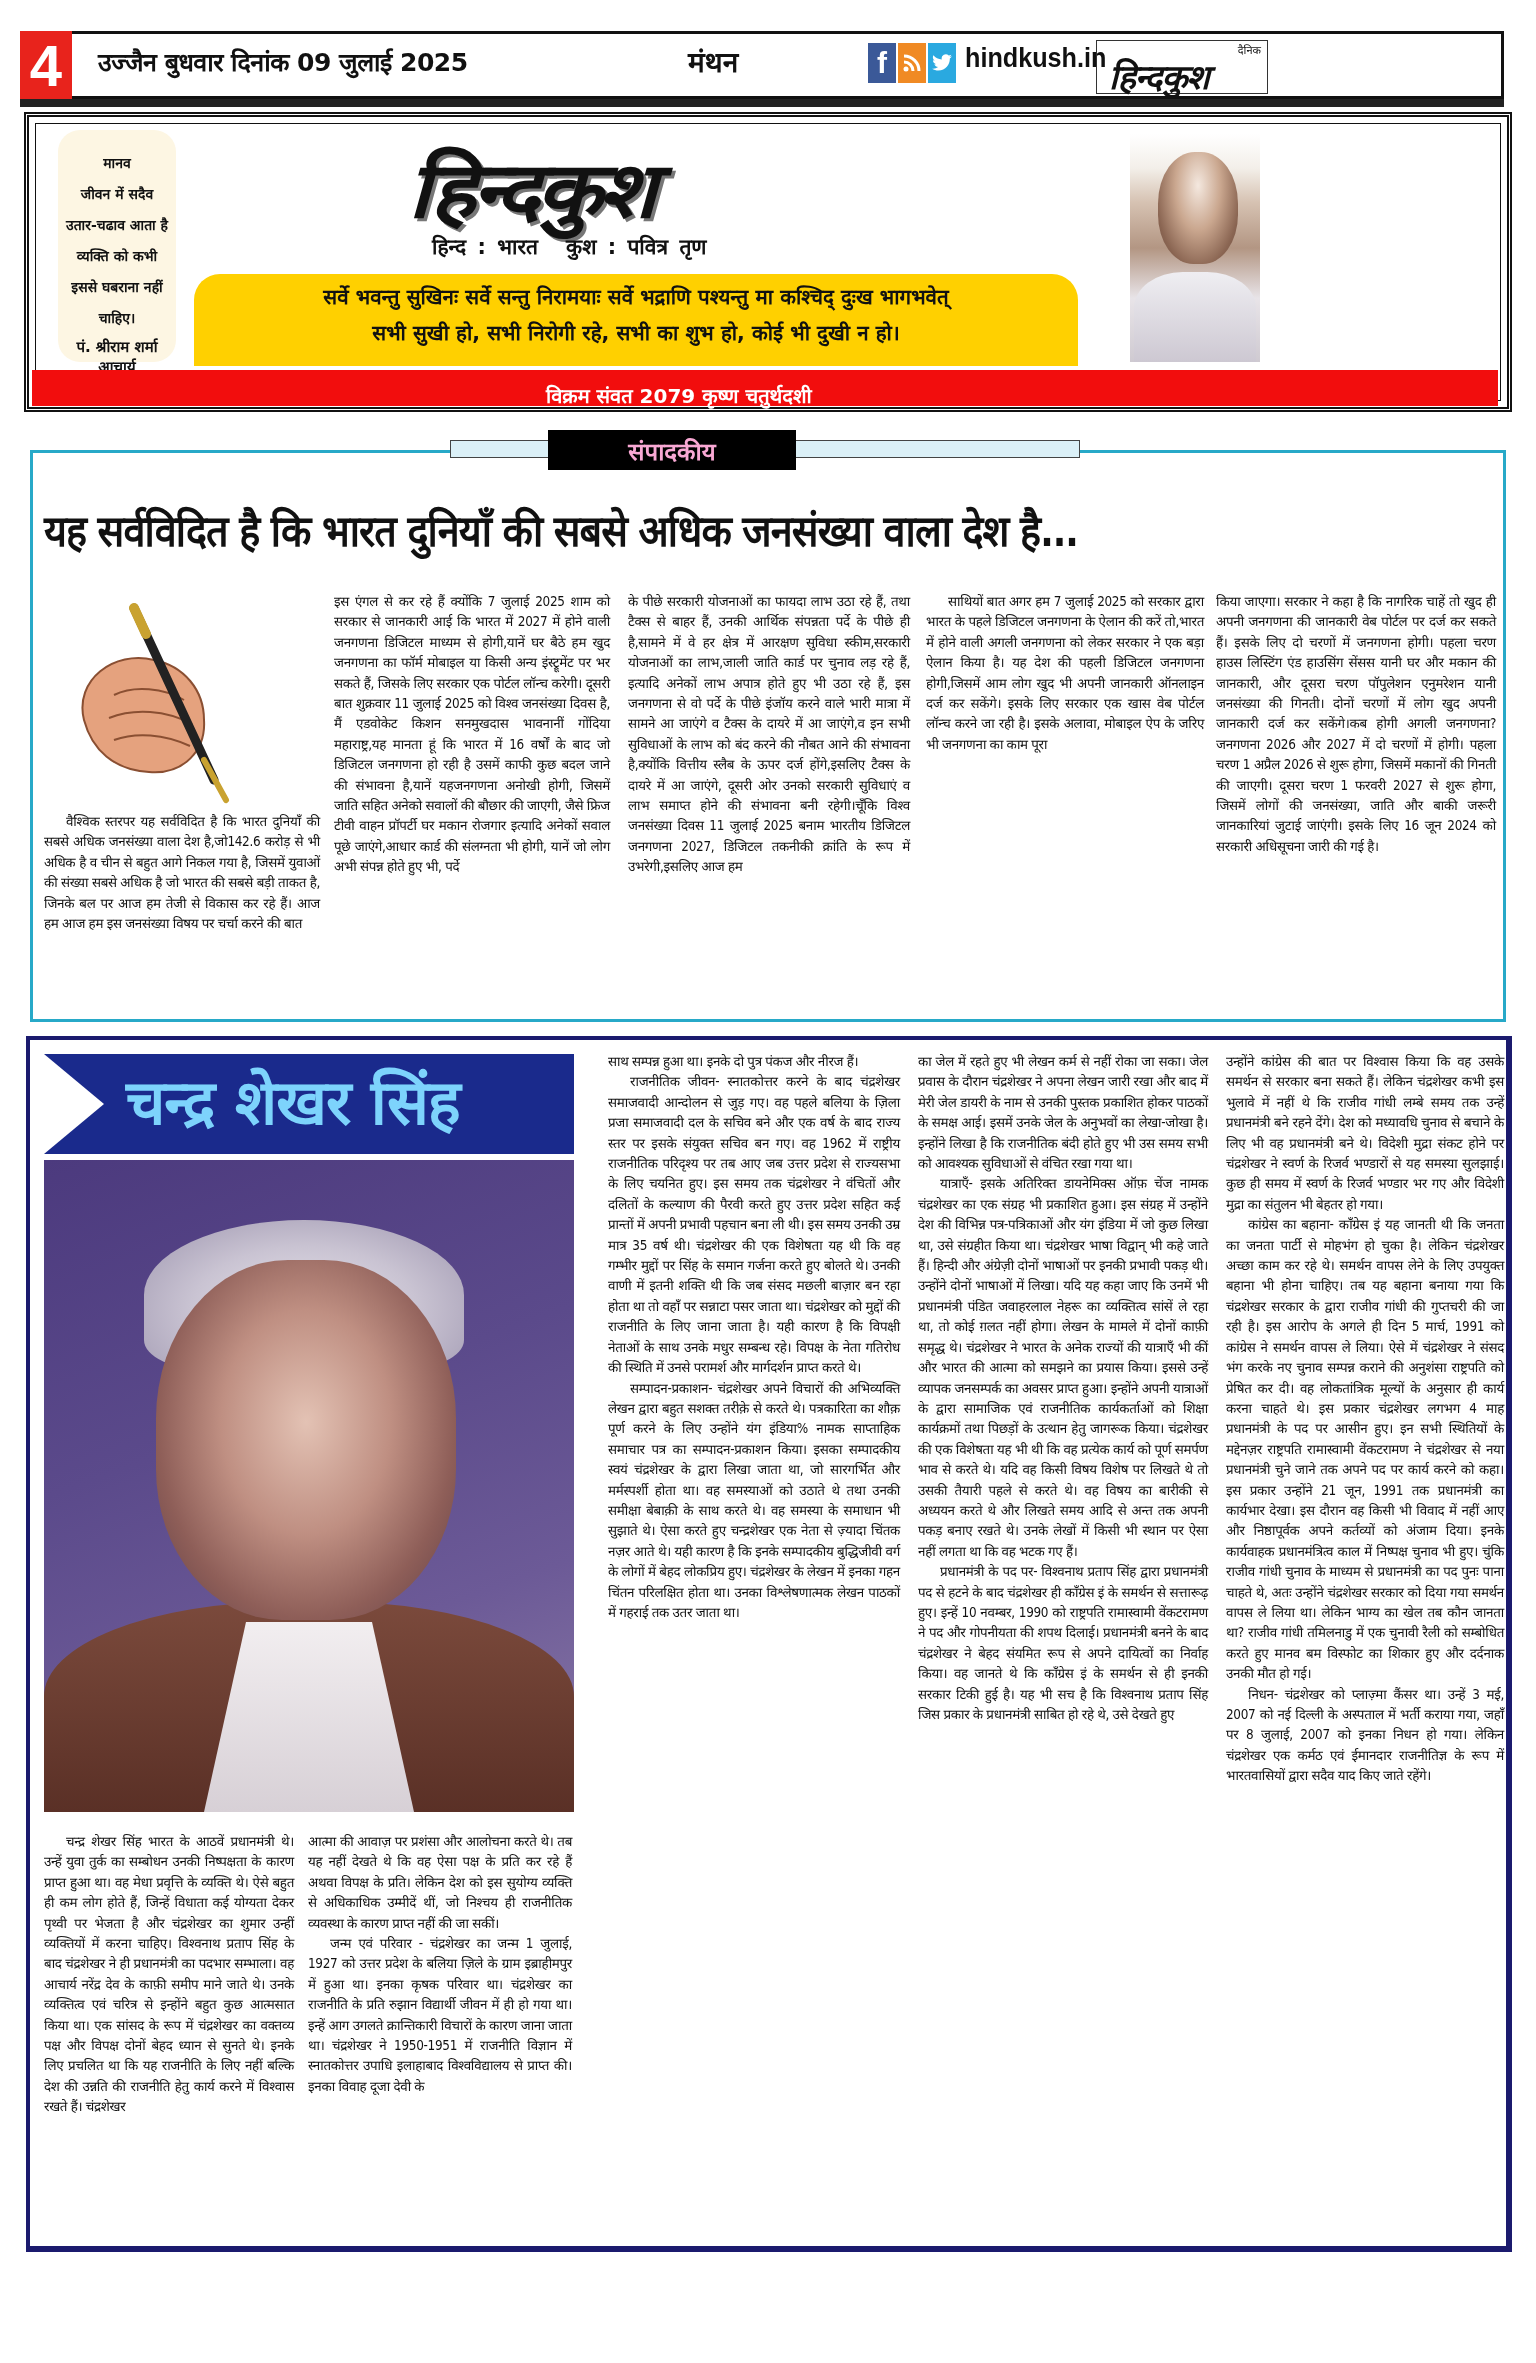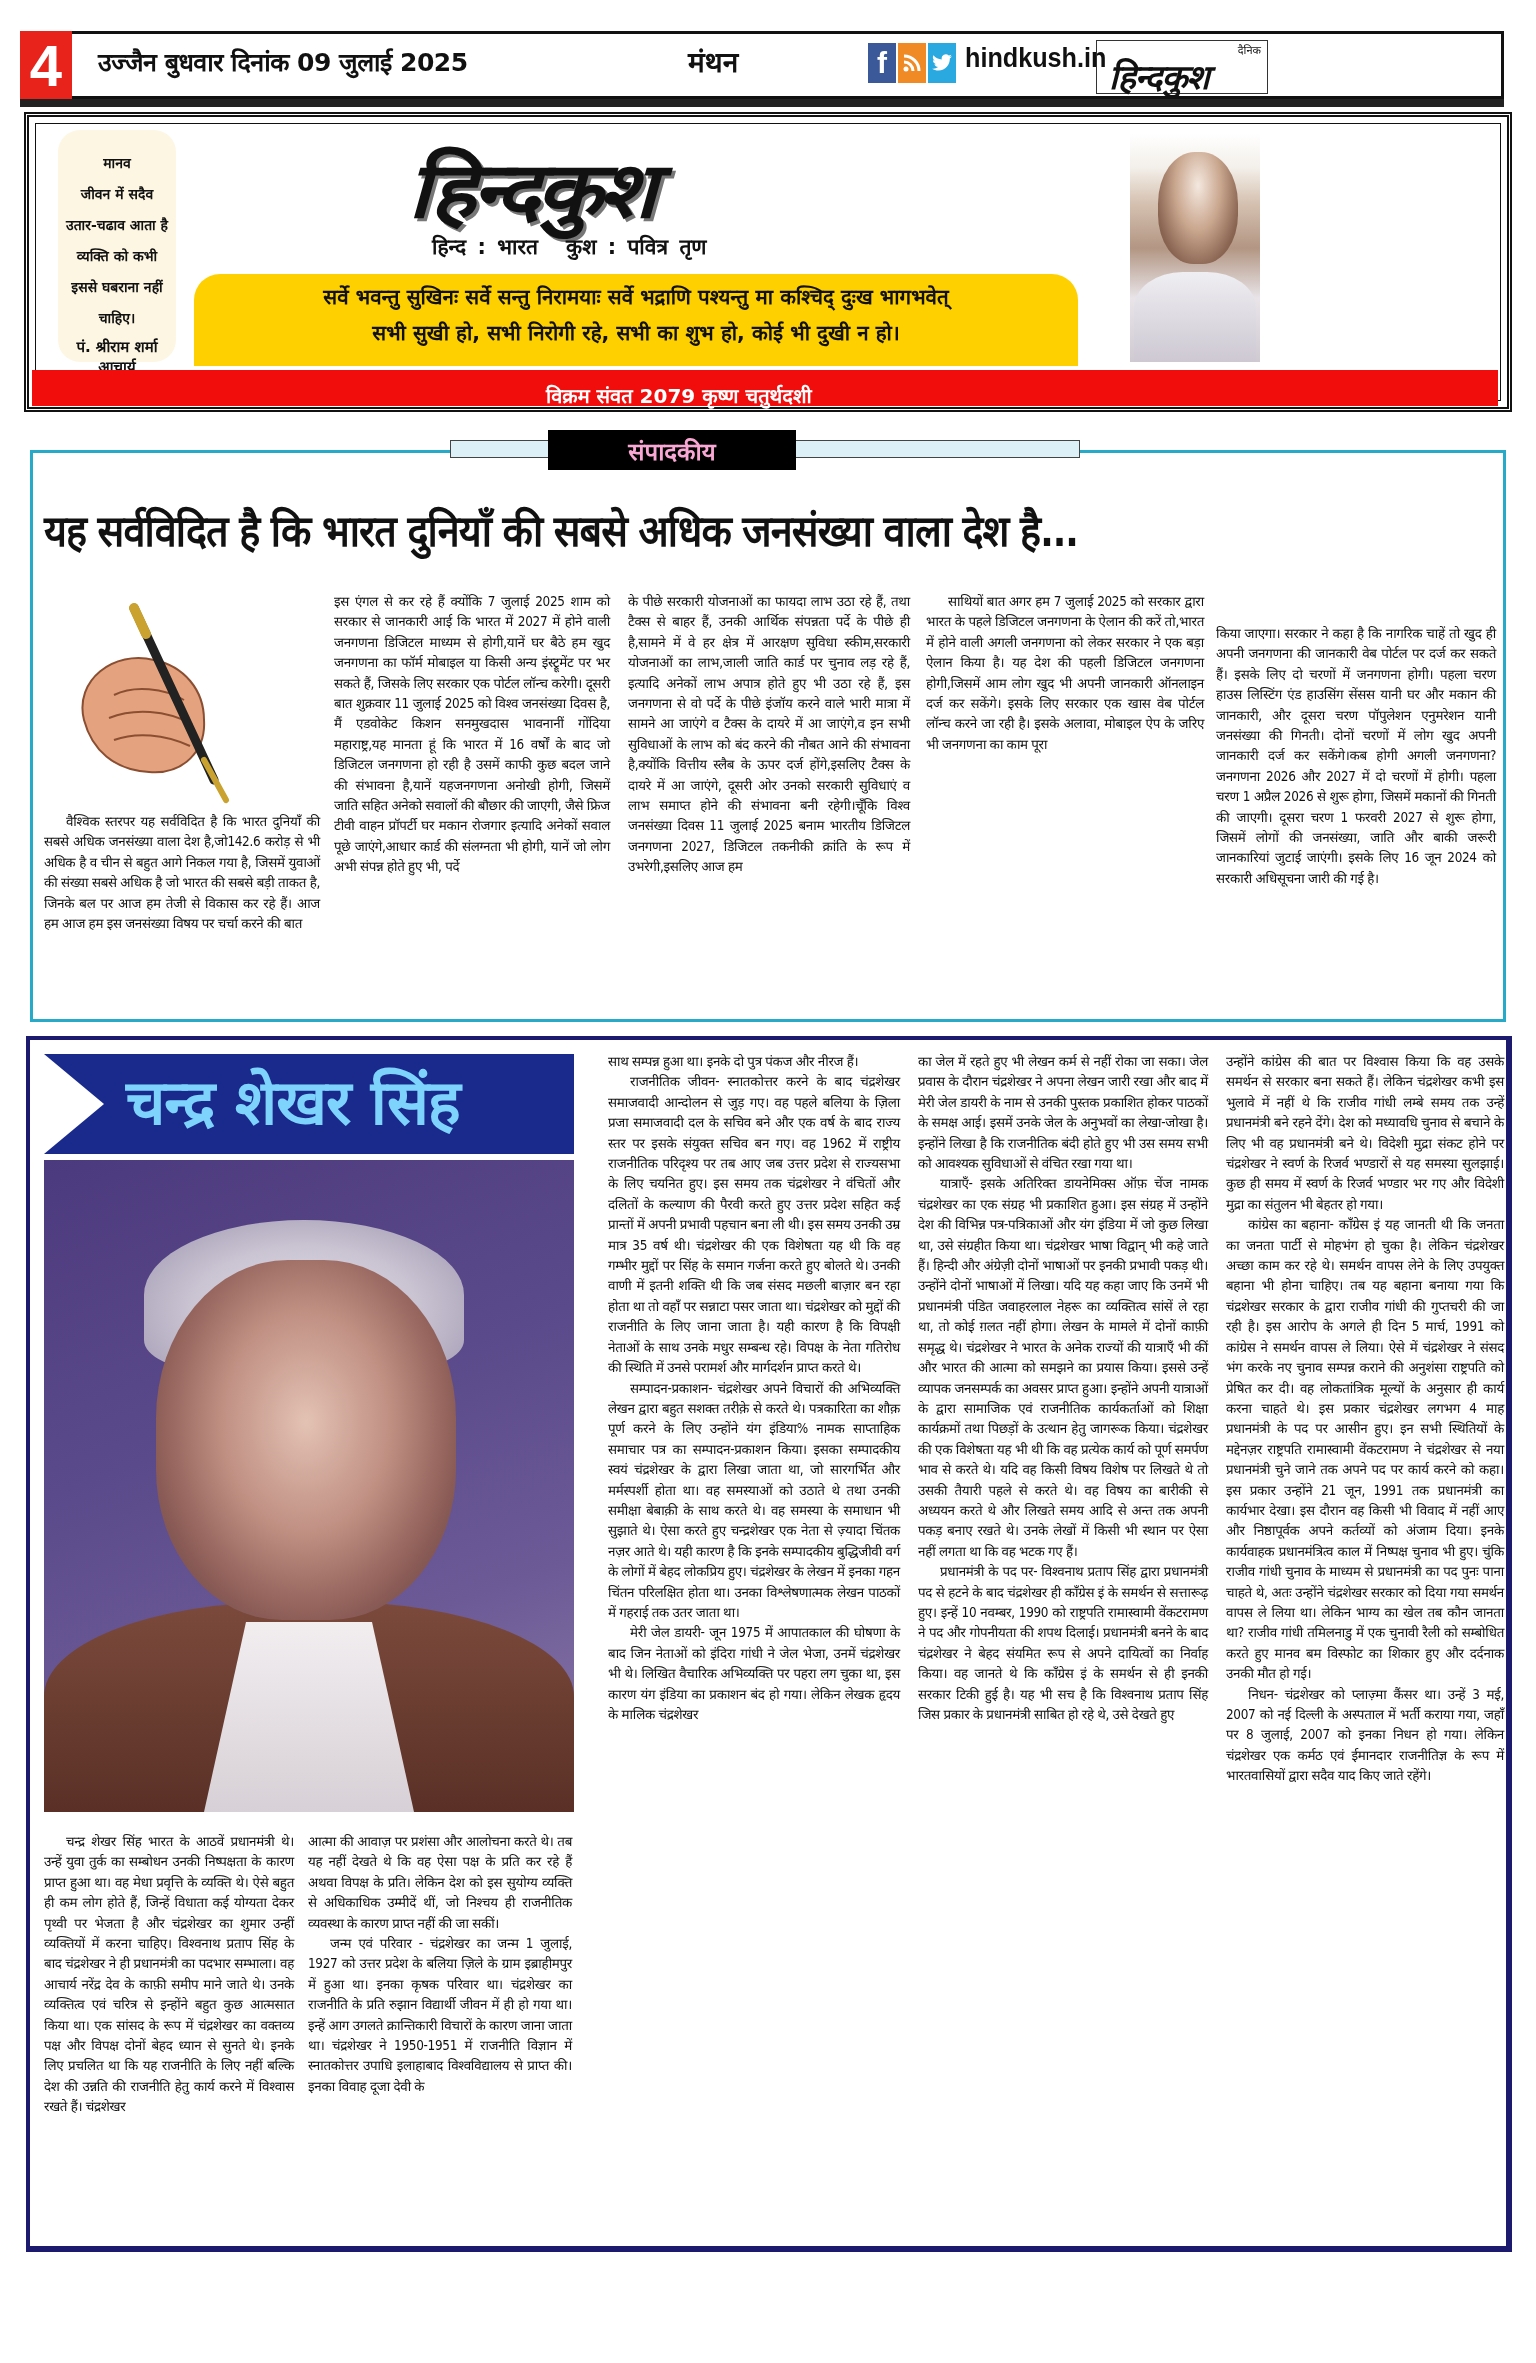--- a/index.html
+++ b/index.html
@@ -137,21 +137,21 @@
 </div>
 <div class="col" style="left:334px; top:592px; width:276px;">
   <p class="noind">इस एंगल से कर रहे हैं क्योंकि 7 जुलाई 2025 शाम को सरकार से जानकारी आई कि भारत में 2027 में होने वाली जनगणना डिजिटल माध्यम से होगी,यानें घर बैठे हम खुद जनगणना का फॉर्म मोबाइल या किसी अन्य इंस्ट्रूमेंट पर भर सकते हैं, जिसके लिए सरकार एक पोर्टल लॉन्च करेगी। दूसरी बात शुक्रवार 11 जुलाई 2025 को विश्व जनसंख्या दिवस है, मैं एडवोकेट किशन सनमुखदास भावनानीं गोंदिया महाराष्ट्र,यह मानता हूं कि भारत में 16 वर्षों के बाद जो डिजिटल जनगणना हो रही है उसमें काफी कुछ बदल जाने की संभावना है,यानें यहजनगणना अनोखी होगी, जिसमें जाति सहित अनेको सवालों की बौछार की जाएगी, जैसे फ्रिज टीवी वाहन प्रॉपर्टी घर मकान रोजगार इत्यादि अनेकों सवाल पूछे जाएंगे,आधार कार्ड की संलग्नता भी होगी, यानें जो लोग अभी संपन्न होते हुए भी, पर्दे</p>
 </div>
 <div class="col" style="left:628px; top:592px; width:282px;">
   <p class="noind">के पीछे सरकारी योजनाओं का फायदा लाभ उठा रहे हैं, तथा टैक्स से बाहर हैं, उनकी आर्थिक संपन्नता पर्दे के पीछे ही है,सामने में वे हर क्षेत्र में आरक्षण सुविधा स्कीम,सरकारी योजनाओं का लाभ,जाली जाति कार्ड पर चुनाव लड़ रहे हैं, इत्यादि अनेकों लाभ अपात्र होते हुए भी उठा रहे हैं, इस जनगणना से वो पर्दे के पीछे इंजॉय करने वाले भारी मात्रा में सामने आ जाएंगे व टैक्स के दायरे में आ जाएंगे,व इन सभी सुविधाओं के लाभ को बंद करने की नौबत आने की संभावना है,क्योंकि वित्तीय स्लैब के ऊपर दर्ज होंगे,इसलिए टैक्स के दायरे में आ जाएंगे, दूसरी ओर उनको सरकारी सुविधाएं व लाभ समाप्त होने की संभावना बनी रहेगी।चूँकि विश्व जनसंख्या दिवस 11 जुलाई 2025 बनाम भारतीय डिजिटल जनगणना 2027, डिजिटल तकनीकी क्रांति के रूप में उभरेगी,इसलिए आज हम</p>
 </div>
 <div class="col" style="left:926px; top:592px; width:278px;">
   <p>साथियों बात अगर हम 7 जुलाई 2025 को सरकार द्वारा भारत के पहले डिजिटल जनगणना के ऐलान की करें तो,भारत में होने वाली अगली जनगणना को लेकर सरकार ने एक बड़ा ऐलान किया है। यह देश की पहली डिजिटल जनगणना होगी,जिसमें आम लोग खुद भी अपनी जानकारी ऑनलाइन दर्ज कर सकेंगे। इसके लिए सरकार एक खास वेब पोर्टल लॉन्च करने जा रही है। इसके अलावा, मोबाइल ऐप के जरिए भी जनगणना का काम पूरा</p>
 </div>
-<div class="col" style="left:1216px; top:624px; width:280px;">
+<div class="col" style="left:1216px; top:592px; width:280px;">
   <p class="noind">किया जाएगा। सरकार ने कहा है कि नागरिक चाहें तो खुद ही अपनी जनगणना की जानकारी वेब पोर्टल पर दर्ज कर सकते हैं। इसके लिए दो चरणों में जनगणना होगी। पहला चरण हाउस लिस्टिंग एंड हाउसिंग सेंसस यानी घर और मकान की जानकारी, और दूसरा चरण पॉपुलेशन एनुमरेशन यानी जनसंख्या की गिनती। दोनों चरणों में लोग खुद अपनी जानकारी दर्ज कर सकेंगे।कब होगी अगली जनगणना?जनगणना 2026 और 2027 में दो चरणों में होगी। पहला चरण 1 अप्रैल 2026 से शुरू होगा, जिसमें मकानों की गिनती की जाएगी। दूसरा चरण 1 फरवरी 2027 से शुरू होगा, जिसमें लोगों की जनसंख्या, जाति और बाकी जरूरी जानकारियां जुटाई जाएंगी। इसके लिए 16 जून 2024 को सरकारी अधिसूचना जारी की गई है।</p>
 </div>
 
 <div class="feature"></div>
 <div class="name-banner">
   <div class="arrow"></div>
   <div class="name">चन्द्र शेखर सिंह</div>
 </div>
 <div class="photo">
   <div class="coat"></div>
@@ -164,21 +164,20 @@
   <p>चन्द्र शेखर सिंह भारत के आठवें प्रधानमंत्री थे। उन्हें युवा तुर्क का सम्बोधन उनकी निष्पक्षता के कारण प्राप्त हुआ था। वह मेधा प्रवृत्ति के व्यक्ति थे। ऐसे बहुत ही कम लोग होते हैं, जिन्हें विधाता कई योग्यता देकर पृथ्वी पर भेजता है और चंद्रशेखर का शुमार उन्हीं व्यक्तियों में करना चाहिए। विश्वनाथ प्रताप सिंह के बाद चंद्रशेखर ने ही प्रधानमंत्री का पदभार सम्भाला। वह आचार्य नरेंद्र देव के काफ़ी समीप माने जाते थे। उनके व्यक्तित्व एवं चरित्र से इन्होंने बहुत कुछ आत्मसात किया था। एक सांसद के रूप में चंद्रशेखर का वक्तव्य पक्ष और विपक्ष दोनों बेहद ध्यान से सुनते थे। इनके लिए प्रचलित था कि यह राजनीति के लिए नहीं बल्कि देश की उन्नति की राजनीति हेतु कार्य करने में विश्वास रखते हैं। चंद्रशेखर</p>
 </div>
 <div class="col" style="left:308px; top:1832px; width:264px;">
   <p class="noind">आत्मा की आवाज़ पर प्रशंसा और आलोचना करते थे। तब यह नहीं देखते थे कि वह ऐसा पक्ष के प्रति कर रहे हैं अथवा विपक्ष के प्रति। लेकिन देश को इस सुयोग्य व्यक्ति से अधिकाधिक उम्मीदें थीं, जो निश्चय ही राजनीतिक व्यवस्था के कारण प्राप्त नहीं की जा सकीं।</p>
   <p>जन्म एवं परिवार - चंद्रशेखर का जन्म 1 जुलाई, 1927 को उत्तर प्रदेश के बलिया ज़िले के ग्राम इब्राहीमपुर में हुआ था। इनका कृषक परिवार था। चंद्रशेखर का राजनीति के प्रति रुझान विद्यार्थी जीवन में ही हो गया था। इन्हें आग उगलते क्रान्तिकारी विचारों के कारण जाना जाता था। चंद्रशेखर ने 1950-1951 में राजनीति विज्ञान में स्नातकोत्तर उपाधि इलाहाबाद विश्वविद्यालय से प्राप्त की। इनका विवाह दूजा देवी के</p>
 </div>
 <div class="col" style="left:608px; top:1052px; width:292px;">
   <p class="noind">साथ सम्पन्न हुआ था। इनके दो पुत्र पंकज और नीरज हैं।</p>
   <p>राजनीतिक जीवन- स्नातकोत्तर करने के बाद चंद्रशेखर समाजवादी आन्दोलन से जुड़ गए। वह पहले बलिया के ज़िला प्रजा समाजवादी दल के सचिव बने और एक वर्ष के बाद राज्य स्तर पर इसके संयुक्त सचिव बन गए। वह 1962 में राष्ट्रीय राजनीतिक परिदृश्य पर तब आए जब उत्तर प्रदेश से राज्यसभा के लिए चयनित हुए। इस समय तक चंद्रशेखर ने वंचितों और दलितों के कल्याण की पैरवी करते हुए उत्तर प्रदेश सहित कई प्रान्तों में अपनी प्रभावी पहचान बना ली थी। इस समय उनकी उम्र मात्र 35 वर्ष थी। चंद्रशेखर की एक विशेषता यह थी कि वह गम्भीर मुद्दों पर सिंह के समान गर्जना करते हुए बोलते थे। उनकी वाणी में इतनी शक्ति थी कि जब संसद मछली बाज़ार बन रहा होता था तो वहाँ पर सन्नाटा पसर जाता था। चंद्रशेखर को मुद्दों की राजनीति के लिए जाना जाता है। यही कारण है कि विपक्षी नेताओं के साथ उनके मधुर सम्बन्ध रहे। विपक्ष के नेता गतिरोध की स्थिति में उनसे परामर्श और मार्गदर्शन प्राप्त करते थे।</p>
   <p>सम्पादन-प्रकाशन- चंद्रशेखर अपने विचारों की अभिव्यक्ति लेखन द्वारा बहुत सशक्त तरीक़े से करते थे। पत्रकारिता का शौक़ पूर्ण करने के लिए उन्होंने यंग इंडिया% नामक साप्ताहिक समाचार पत्र का सम्पादन-प्रकाशन किया। इसका सम्पादकीय स्वयं चंद्रशेखर के द्वारा लिखा जाता था, जो सारगर्भित और मर्मस्पर्शी होता था। वह समस्याओं को उठाते थे तथा उनकी समीक्षा बेबाक़ी के साथ करते थे। वह समस्या के समाधान भी सुझाते थे। ऐसा करते हुए चन्द्रशेखर एक नेता से ज़्यादा चिंतक नज़र आते थे। यही कारण है कि इनके सम्पादकीय बुद्धिजीवी वर्ग के लोगों में बेहद लोकप्रिय हुए। चंद्रशेखर के लेखन में इनका गहन चिंतन परिलक्षित होता था। उनका विश्लेषणात्मक लेखन पाठकों में गहराई तक उतर जाता था।</p>
-  <p>मेरी जेल डायरी- जून 1975 में आपातकाल की घोषणा के बाद जिन नेताओं को इंदिरा गांधी ने जेल भेजा, उनमें चंद्रशेखर भी थे। लिखित वैचारिक अभिव्यक्ति पर पहरा लग चुका था, इस कारण यंग इंडिया का प्रकाशन बंद हो गया। लेकिन लेखक हृदय के मालिक चंद्रशेखर</p>
 </div>
 <div class="col" style="left:918px; top:1052px; width:290px;">
   <p class="noind">का जेल में रहते हुए भी लेखन कर्म से नहीं रोका जा सका। जेल प्रवास के दौरान चंद्रशेखर ने अपना लेखन जारी रखा और बाद में मेरी जेल डायरी के नाम से उनकी पुस्तक प्रकाशित होकर पाठकों के समक्ष आई। इसमें उनके जेल के अनुभवों का लेखा-जोखा है। इन्होंने लिखा है कि राजनीतिक बंदी होते हुए भी उस समय सभी को आवश्यक सुविधाओं से वंचित रखा गया था।</p>
   <p>यात्राएँ- इसके अतिरिक्त डायनेमिक्स ऑफ़ चेंज नामक चंद्रशेखर का एक संग्रह भी प्रकाशित हुआ। इस संग्रह में उन्होंने देश की विभिन्न पत्र-पत्रिकाओं और यंग इंडिया में जो कुछ लिखा था, उसे संग्रहीत किया था। चंद्रशेखर भाषा विद्वान् भी कहे जाते हैं। हिन्दी और अंग्रेज़ी दोनों भाषाओं पर इनकी प्रभावी पकड़ थी। उन्होंने दोनों भाषाओं में लिखा। यदि यह कहा जाए कि उनमें भी प्रधानमंत्री पंडित जवाहरलाल नेहरू का व्यक्तित्व सांसें ले रहा था, तो कोई ग़लत नहीं होगा। लेखन के मामले में दोनों काफ़ी समृद्ध थे। चंद्रशेखर ने भारत के अनेक राज्यों की यात्राएँ भी कीं और भारत की आत्मा को समझने का प्रयास किया। इससे उन्हें व्यापक जनसम्पर्क का अवसर प्राप्त हुआ। इन्होंने अपनी यात्राओं के द्वारा सामाजिक एवं राजनीतिक कार्यकर्ताओं को शिक्षा कार्यक्रमों तथा पिछड़ों के उत्थान हेतु जागरूक किया। चंद्रशेखर की एक विशेषता यह भी थी कि वह प्रत्येक कार्य को पूर्ण समर्पण भाव से करते थे। यदि वह किसी विषय विशेष पर लिखते थे तो उसकी तैयारी पहले से करते थे। वह विषय का बारीकी से अध्ययन करते थे और लिखते समय आदि से अन्त तक अपनी पकड़ बनाए रखते थे। उनके लेखों में किसी भी स्थान पर ऐसा नहीं लगता था कि वह भटक गए हैं।</p>
   <p>प्रधानमंत्री के पद पर- विश्वनाथ प्रताप सिंह द्वारा प्रधानमंत्री पद से हटने के बाद चंद्रशेखर ही कॉंग्रेस इं के समर्थन से सत्तारूढ़ हुए। इन्हें 10 नवम्बर, 1990 को राष्ट्रपति रामास्वामी वेंकटरामण ने पद और गोपनीयता की शपथ दिलाई। प्रधानमंत्री बनने के बाद चंद्रशेखर ने बेहद संयमित रूप से अपने दायित्वों का निर्वाह किया। वह जानते थे कि कॉंग्रेस इं के समर्थन से ही इनकी सरकार टिकी हुई है। यह भी सच है कि विश्वनाथ प्रताप सिंह जिस प्रकार के प्रधानमंत्री साबित हो रहे थे, उसे देखते हुए</p>
 </div>
 <div class="col" style="left:1226px; top:1052px; width:278px;">
   <p class="noind">उन्होंने कांग्रेस की बात पर विश्वास किया कि वह उसके समर्थन से सरकार बना सकते हैं। लेकिन चंद्रशेखर कभी इस भुलावे में नहीं थे कि राजीव गांधी लम्बे समय तक उन्हें प्रधानमंत्री बने रहने देंगे। देश को मध्यावधि चुनाव से बचाने के लिए भी वह प्रधानमंत्री बने थे। विदेशी मुद्रा संकट होने पर चंद्रशेखर ने स्वर्ण के रिजर्व भण्डारों से यह समस्या सुलझाई। कुछ ही समय में स्वर्ण के रिजर्व भण्डार भर गए और विदेशी मुद्रा का संतुलन भी बेहतर हो गया।</p>
   <p>कांग्रेस का बहाना- कॉंग्रेस इं यह जानती थी कि जनता का जनता पार्टी से मोहभंग हो चुका है। लेकिन चंद्रशेखर अच्छा काम कर रहे थे। समर्थन वापस लेने के लिए उपयुक्त बहाना भी होना चाहिए। तब यह बहाना बनाया गया कि चंद्रशेखर सरकार के द्वारा राजीव गांधी की गुप्तचरी की जा रही है। इस आरोप के अगले ही दिन 5 मार्च, 1991 को कांग्रेस ने समर्थन वापस ले लिया। ऐसे में चंद्रशेखर ने संसद भंग करके नए चुनाव सम्पन्न कराने की अनुशंसा राष्ट्रपति को प्रेषित कर दी। वह लोकतांत्रिक मूल्यों के अनुसार ही कार्य करना चाहते थे। इस प्रकार चंद्रशेखर लगभग 4 माह प्रधानमंत्री के पद पर आसीन हुए। इन सभी स्थितियों के मद्देनज़र राष्ट्रपति रामास्वामी वेंकटरामण ने चंद्रशेखर से नया प्रधानमंत्री चुने जाने तक अपने पद पर कार्य करने को कहा। इस प्रकार उन्होंने 21 जून, 1991 तक प्रधानमंत्री का कार्यभार देखा। इस दौरान वह किसी भी विवाद में नहीं आए और निष्ठापूर्वक अपने कर्तव्यों को अंजाम दिया। इनके कार्यवाहक प्रधानमंत्रित्व काल में निष्पक्ष चुनाव भी हुए। चुंकि राजीव गांधी चुनाव के माध्यम से प्रधानमंत्री का पद पुनः पाना चाहते थे, अतः उन्होंने चंद्रशेखर सरकार को दिया गया समर्थन वापस ले लिया था। लेकिन भाग्य का खेल तब कौन जानता था? राजीव गांधी तमिलनाडु में एक चुनावी रैली को सम्बोधित करते हुए मानव बम विस्फोट का शिकार हुए और दर्दनाक उनकी मौत हो गई।</p>
   <p>निधन- चंद्रशेखर को प्लाज़्मा कैंसर था। उन्हें 3 मई, 2007 को नई दिल्ली के अस्पताल में भर्ती कराया गया, जहाँ पर 8 जुलाई, 2007 को इनका निधन हो गया। लेकिन चंद्रशेखर एक कर्मठ एवं ईमानदार राजनीतिज्ञ के रूप में भारतवासियों द्वारा सदैव याद किए जाते रहेंगे।</p>

